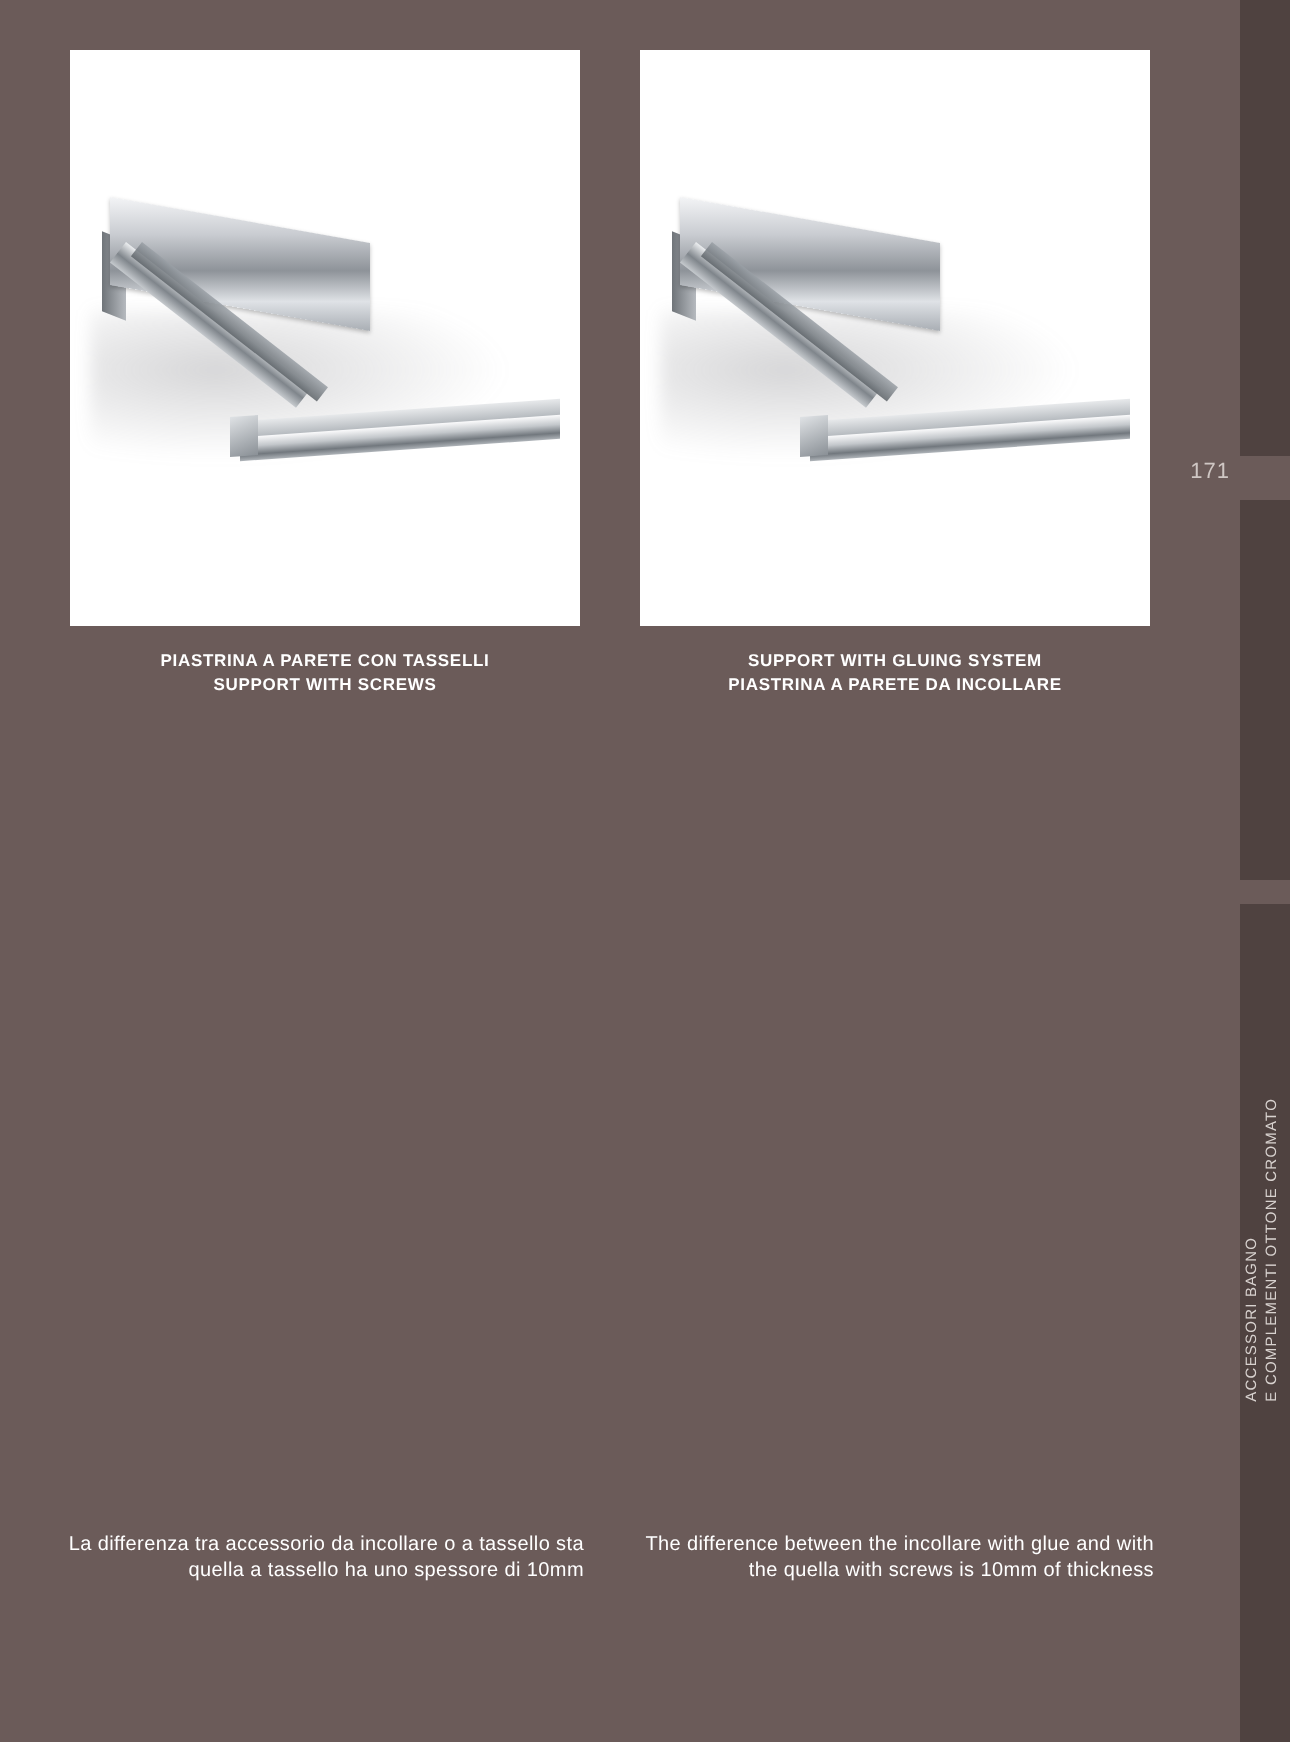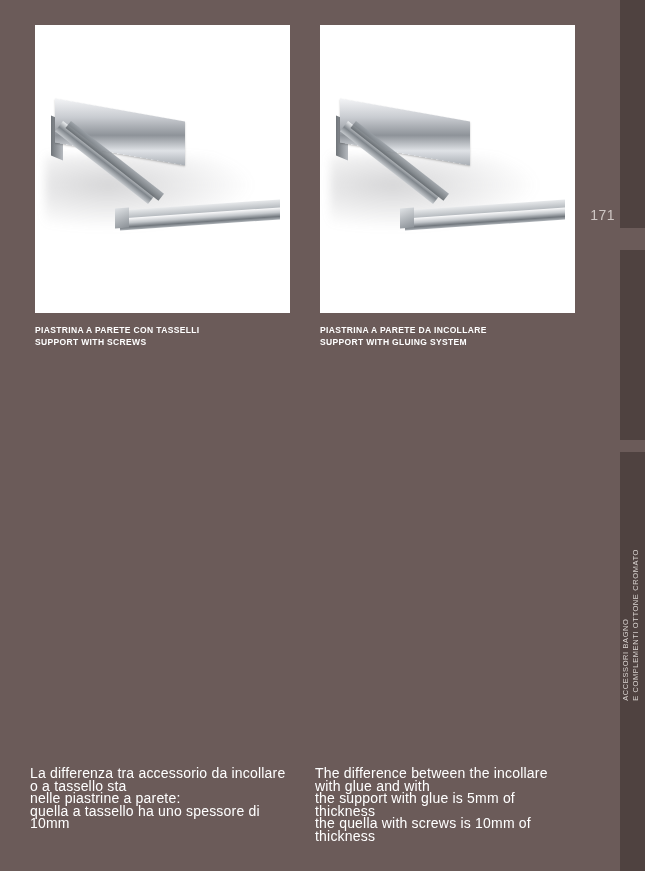--- a/index.html
+++ b/index.html
@@ -32,23 +32,23 @@
     width: 25px;
     background: #4f4240;
   }
   .seg-top { top: 0; height: 228px; }
   .seg-mid { top: 250px; height: 190px; }
   .seg-bot { top: 452px; height: 419px; }
 
   .page-number {
     position: absolute;
     right: 30px;
-    top: 207px;
+    top: 230px;
     color: #cfc7c4;
-    font-size: 14px;
+    font-size: 11px;
     letter-spacing: 0.5px;
   }
 
   .rail-text {
     position: absolute;
     right: 2px;
     bottom: 170px;
     width: 22px;
     color: #d8d2cf;
     font-size: 7.5px;
@@ -155,34 +155,34 @@
     transform: skewY(-4deg);
   }
 
   .caption {
     position: absolute;
     width: 255px;
     color: #ffffff;
     font-size: 8.5px;
     line-height: 12px;
     letter-spacing: 0.35px;
-    text-align: left;
+    text-align: center;
     font-weight: 700;
   }
   .cap-left  { left: 35px;  top: 324px; }
   .cap-right { left: 320px; top: 324px; }
 
   .note {
     position: absolute;
     width: 262px;
     color: #ffffff;
-    font-size: 14px;
+    font-size: 10px;
     line-height: 12.5px;
     letter-spacing: 0.2px;
-    text-align: left;
+    text-align: right;
   }
   .note-left  { left: 30px;  top: 767px; }
   .note-right { left: 315px; top: 767px; }
 </style>
 </head>
 <body>
 
 <div class="page">
 
   <div class="side-rail">
@@ -223,29 +223,27 @@
       <div class="bar-cap"></div>
     </div>
   </div>
 
   <div class="caption cap-left">
     <div>PIASTRINA A PARETE CON TASSELLI</div>
     <div>SUPPORT WITH SCREWS</div>
   </div>
 
   <div class="caption cap-right">
+    <div>SUPPORT WITH GLUING SYSTEM</div>
     <div>PIASTRINA A PARETE DA INCOLLARE</div>
-    <div>SUPPORT WITH GLUING SYSTEM</div>
   </div>
 
   <div class="note note-left">
     <div>La differenza tra accessorio da incollare o a tassello sta</div>
-    <div>nelle piastrine a parete:</div>
     <div>quella a tassello ha uno spessore di 10mm</div>
   </div>
 
   <div class="note note-right">
     <div>The difference between the incollare with glue and with</div>
-    <div>the support with glue is 5mm of thickness</div>
     <div>the quella with screws is 10mm of thickness</div>
   </div>
 
 </div>
 
 </body></html>

